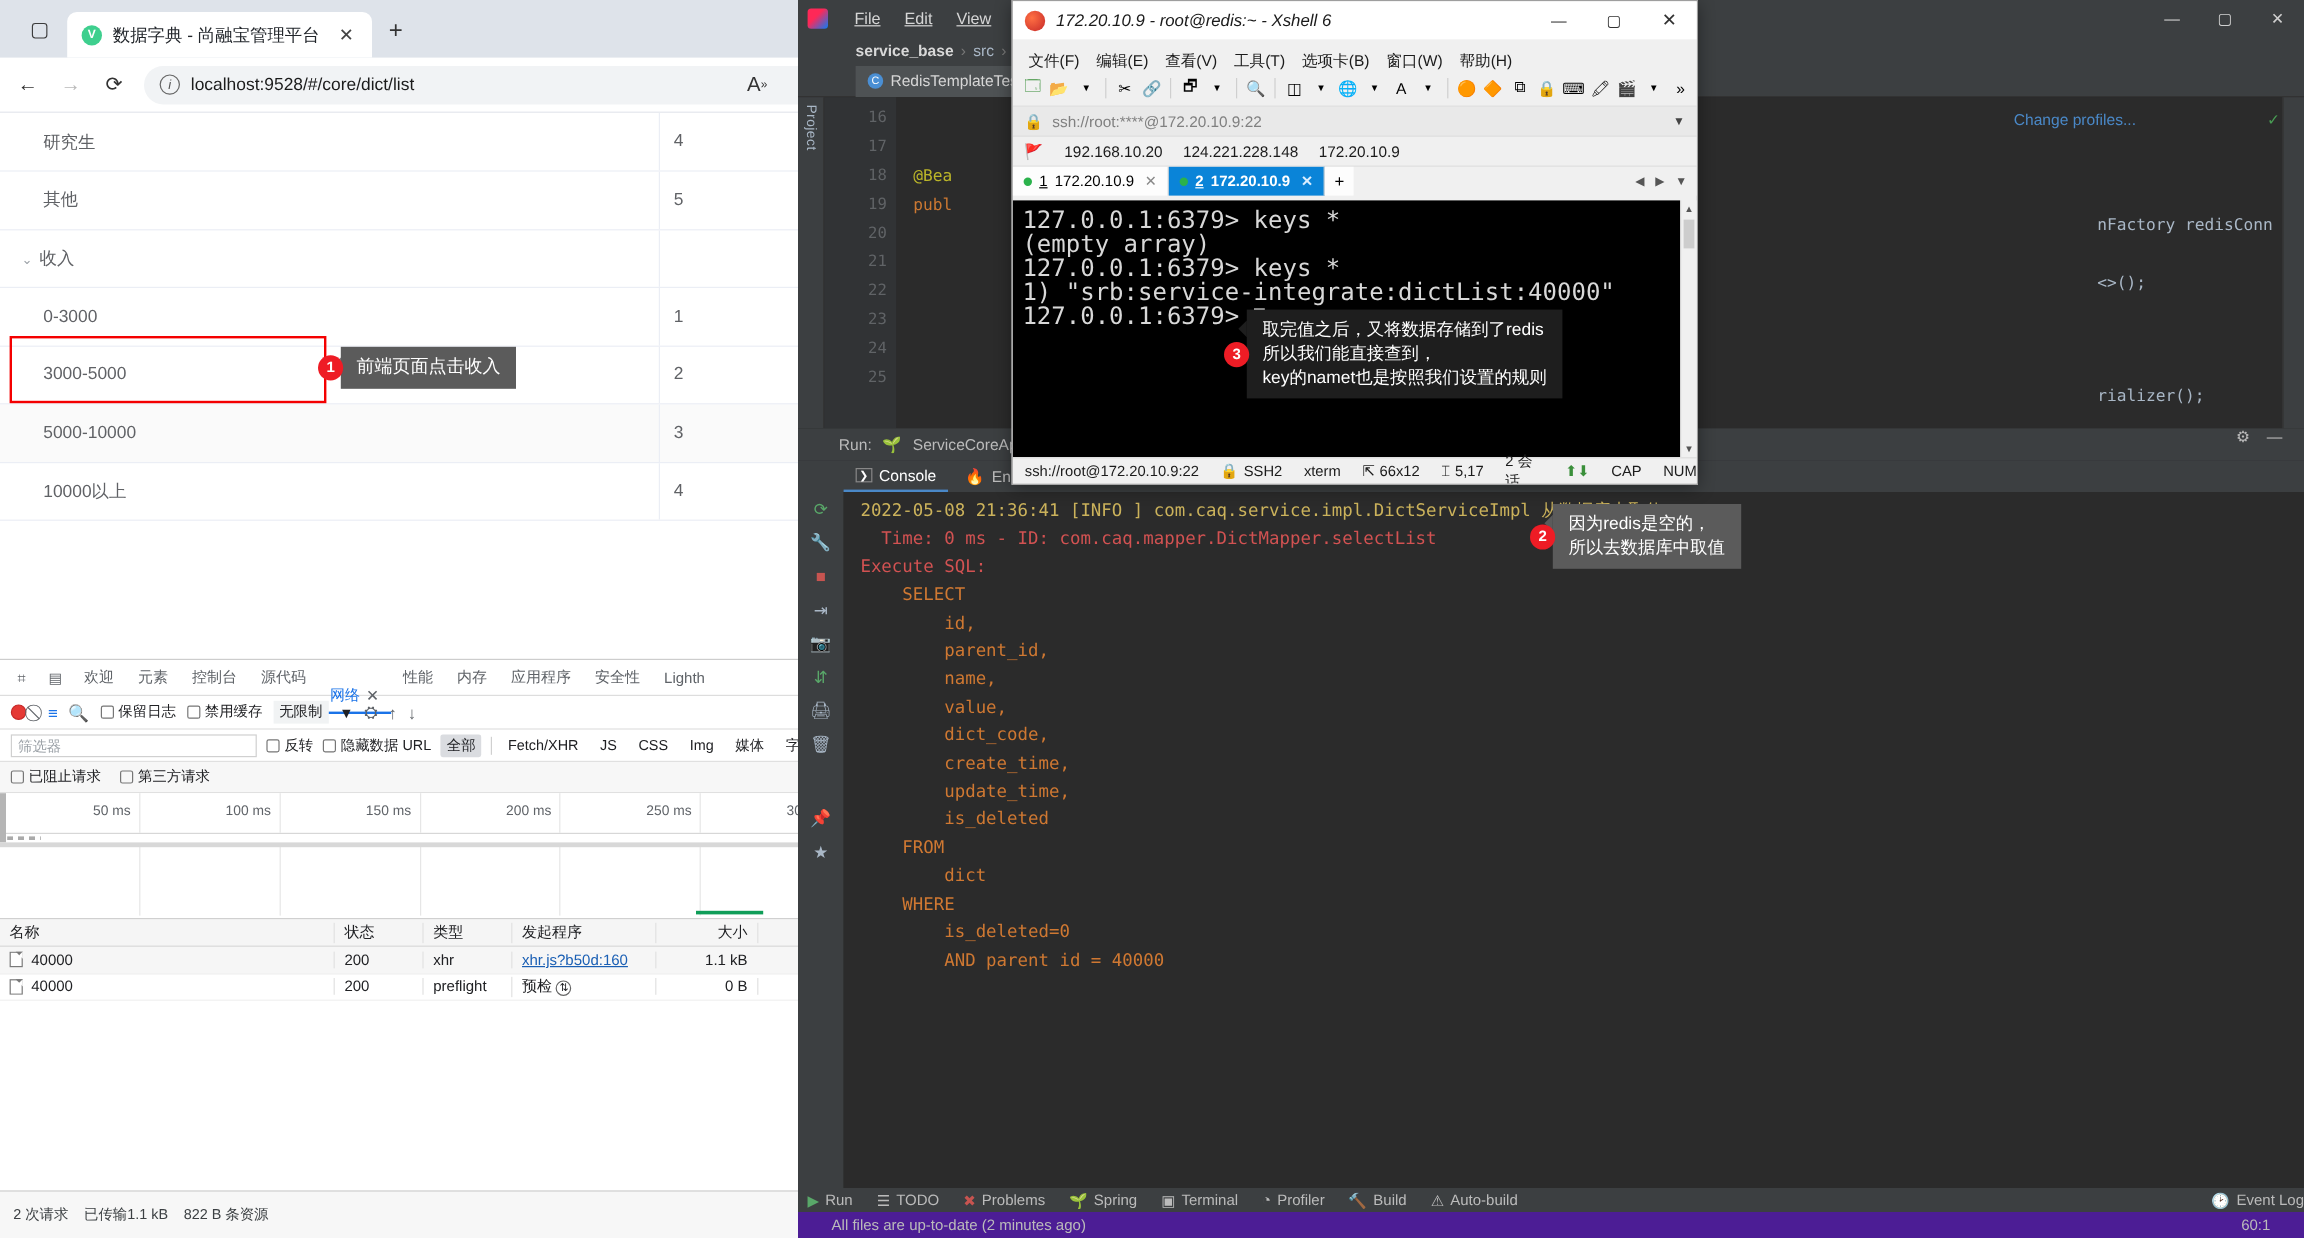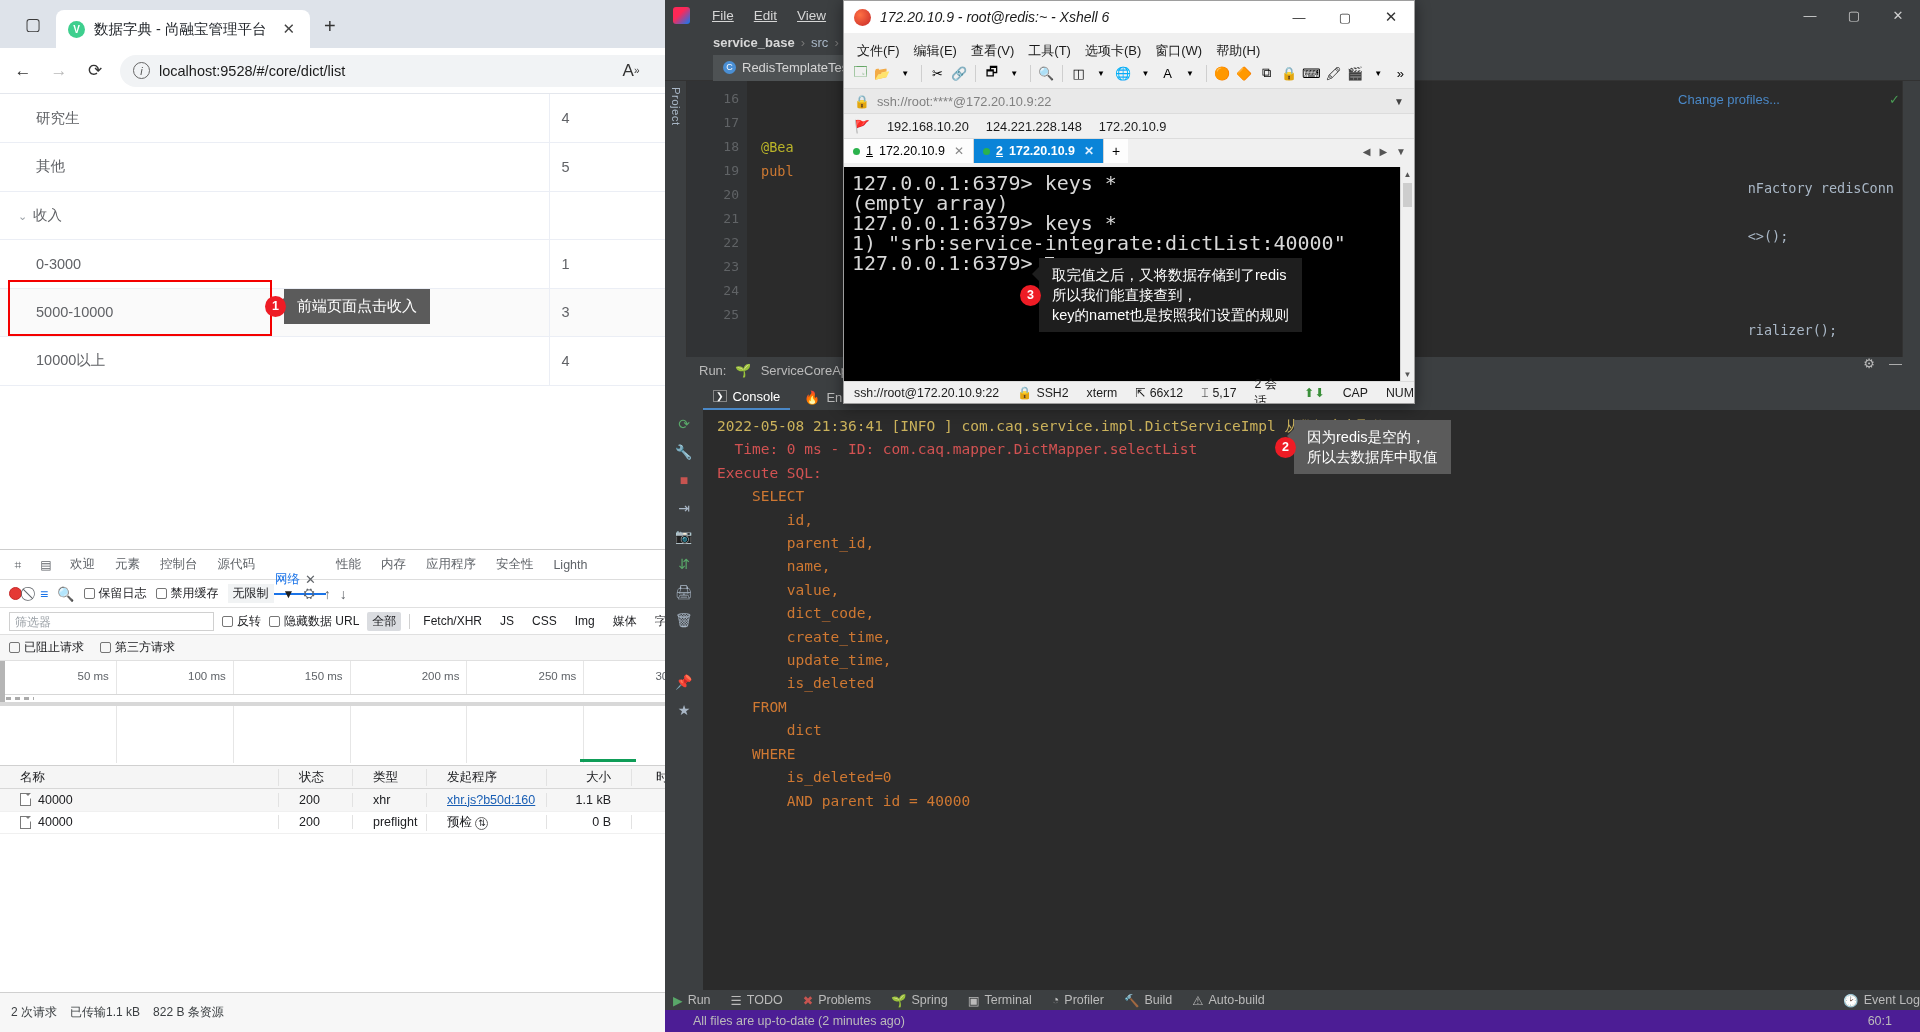--- a/index.html
+++ b/index.html
@@ -182,21 +182,21 @@
   .netgrid { font-size: 12.5px; }
   .ng-head {
     display: flex; height: 23px; align-items: center;
     background: #f5f5f5; border-bottom: 1px solid #d7d7d7; color: #202124;
   }
   .ng-row {
     display: flex; height: 22.5px; align-items: center;
     border-bottom: 1px solid #f0f0f0;
   }
   .ng-row.alt { background: #f6f6f6; }
-  .ng-c { padding: 0 20px; overflow: hidden; white-space: nowrap; }
+  .ng-c { padding: 0 8px; overflow: hidden; white-space: nowrap; }
   .ng-c.c-name  { width: 278px; display:flex; align-items:center; gap:7px; }
   .ng-c.c-stat  { width: 74px; border-left: 1px solid #e2e2e2; }
   .ng-c.c-type  { width: 74px; border-left: 1px solid #e2e2e2; }
   .ng-c.c-init  { width: 120px; border-left: 1px solid #e2e2e2; }
   .ng-c.c-size  { width: 85px; border-left: 1px solid #e2e2e2; text-align: right;}
   .ng-c.c-time  { width: 70px; border-left: 1px solid #e2e2e2; text-align: right;}
   .doc-ico {
     width: 11px; height: 13px; border: 1px solid #7a7a7a; background: #fff;
     position: relative; flex-shrink: 0;
   }
@@ -460,20 +460,24 @@
           </tr>
           <tr>
             <td style="padding-left:18px">
               <span class="caret">⌄</span><span>收入</span>
             </td>
             <td class="num"></td>
           </tr>
           <tr>
             <td>0-3000</td>
             <td class="num">1</td>
+          </tr>
+          <tr>
+            <td>3000-5000</td>
+            <td class="num">2</td>
           </tr>
           <tr class="shaded">
             <td>5000-10000</td>
             <td class="num">3</td>
           </tr>
           <tr>
             <td>10000以上</td>
             <td class="num">4</td>
           </tr>
         </tbody>

